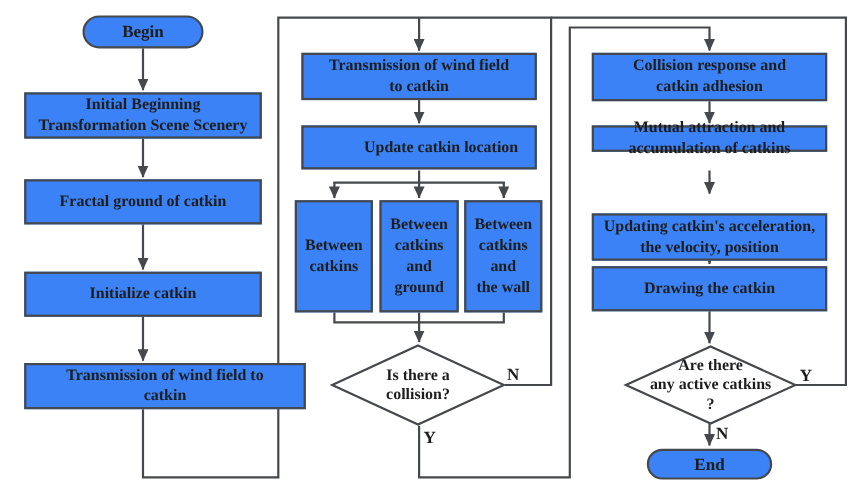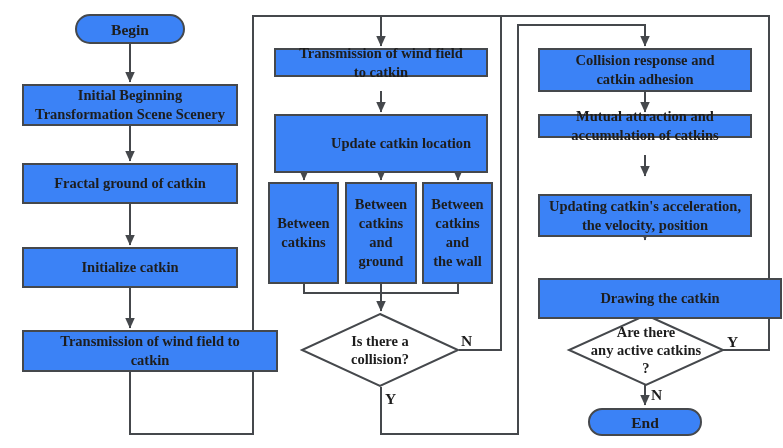--- a/index.html
+++ b/index.html
@@ -87,25 +87,25 @@
     <span>Fractal ground of catkin</span>
   </div>
   <div class="node" style="left:22px;top:247px;width:216px;height:41px;">
     <span>Initialize catkin</span>
   </div>
   <div class="node" style="left:22px;top:330px;width:256px;height:42px;">
     <span>Transmission of wind field to
 catkin</span>
   </div>
 
-  <div class="node" style="left:274px;top:48px;width:214px;height:29px;">
+  <div class="node" style="left:274px;top:48px;width:214px;height:43px;">
     <span>Transmission of wind field
 to catkin</span>
   </div>
-  <div class="node" style="left:274px;top:114px;width:214px;height:59px;padding-left:40px;">
+  <div class="node" style="left:274px;top:114px;width:214px;height:40px;padding-left:40px;">
     <span>Update catkin location</span>
   </div>
 
   <div class="node" style="left:268px;top:182px;width:71px;height:102px;">
     <span>Between
 catkins</span>
   </div>
   <div class="node" style="left:345px;top:182px;width:72px;height:102px;">
     <span>Between
 catkins
@@ -124,21 +124,21 @@
 catkin adhesion</span>
   </div>
   <div class="node" style="left:538px;top:114px;width:214px;height:24px;">
     <span>Mutual attraction and
 accumulation of catkins</span>
   </div>
   <div class="node" style="left:538px;top:194px;width:214px;height:43px;">
     <span>Updating catkin's acceleration,
 the velocity, position</span>
   </div>
-  <div class="node" style="left:538px;top:242px;width:244px;height:41px;margin-top:36px;">
+  <div class="node" style="left:538px;top:242px;width:214px;height:41px;">
     <span>Drawing the catkin</span>
   </div>
 
   <div class="dtext" style="left:308px;top:322px;width:144px;height:56px;">
     <span>Is there a
 collision?</span>
   </div>
   <div class="dtext" style="left:574px;top:318px;width:144px;height:64px;">
     <span>Are there
 any active catkins

